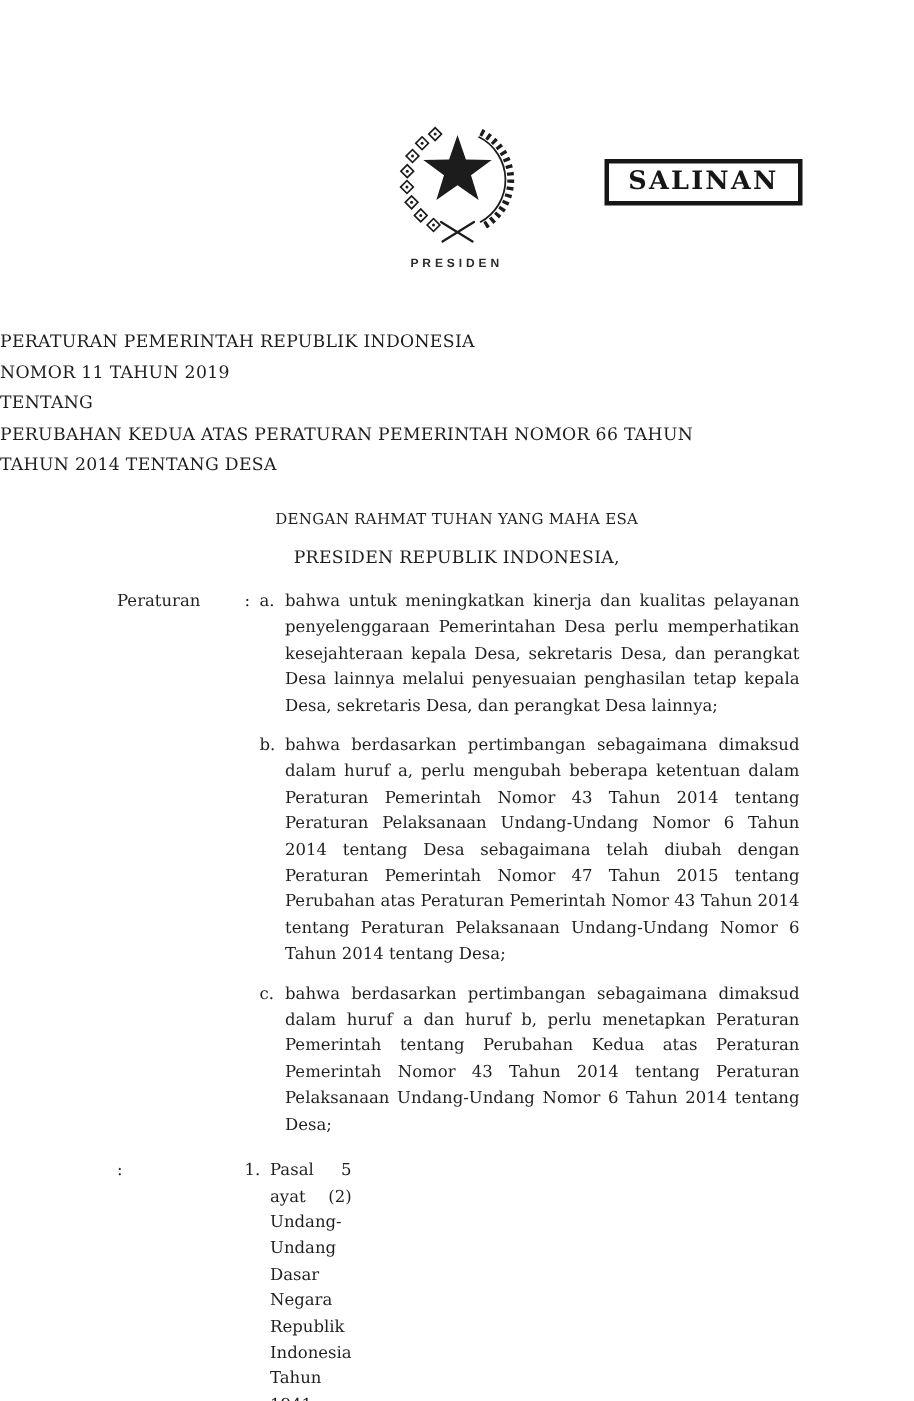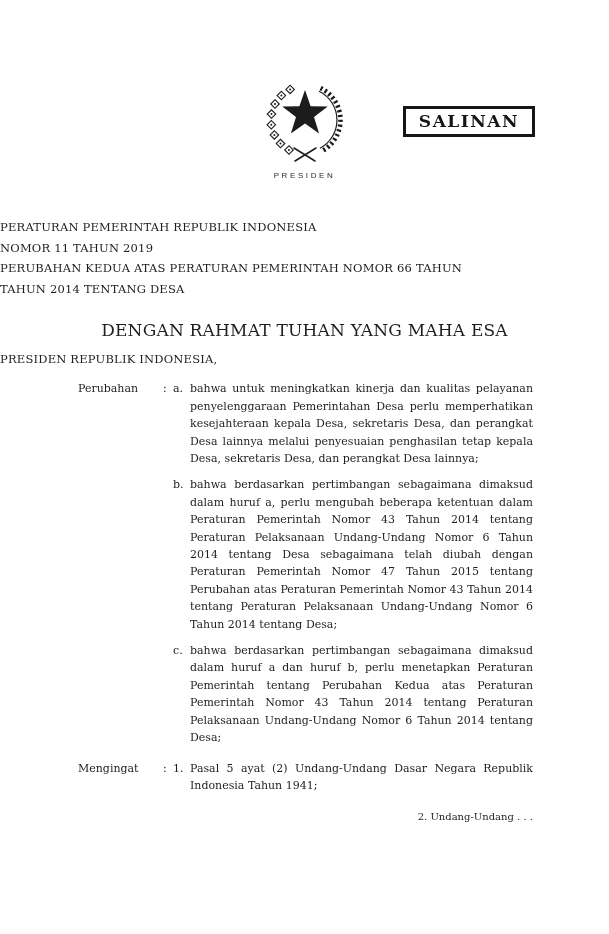--- a/index.html
+++ b/index.html
@@ -22,32 +22,32 @@
     color:#161616;
   }
 
   
   .masthead{padding-top:76px;text-align:center;}
   .emblem{display:inline-block;line-height:0;}
   .letterhead{
     margin-top:2px;
     font-family:"Liberation Sans", sans-serif;
     font-size:8px;letter-spacing:2.6px;word-spacing:5px;
-    line-height:11px;color:#2a2a2a;
+    line-height:11px;color:#2a2a2a;font-weight:bold;
   }
 
   
   .title-block{
     margin-top:36px;text-align:left;
     font-size:11.5px;line-height:20.6px;letter-spacing:0.2px;
     font-weight:normal;
   }
   .title-block div{white-space:nowrap;}
-  .invocation{margin-top:21px;text-align:center;font-size:17px;letter-spacing:0.2px;}
-  .salutation{margin-top:12px;text-align:left;font-size:11.5px;letter-spacing:0.2px;}
+  .invocation{margin-top:21px;text-align:center;font-size:10px;letter-spacing:0.2px;}
+  .salutation{margin-top:12px;text-align:center;font-size:11.5px;letter-spacing:0.2px;}
 
   
   .clauses{margin-top:14px;padding:0 76px 0 78px;font-size:11px;line-height:17.4px;}
   .clause{display:grid;grid-template-columns:85px 10px 1fr;}
   .clause-label{white-space:nowrap;}
   .clause-items{min-width:0;}
   .clause-item{display:grid;grid-template-columns:17px 1fr;margin-bottom:9px;}
   .clause-item:last-child{margin-bottom:0;}
   .clause-item .item-text{text-align:justify;}
   .clause-mengingat{margin-top:13px;}
@@ -101,50 +101,50 @@
       </svg>
     </span>
     <div class="letterhead">
       <div>PRESIDEN</div>
     </div>
   </div>
 
   <div class="title-block">
     <div>PERATURAN PEMERINTAH REPUBLIK INDONESIA</div>
     <div>NOMOR 11 TAHUN 2019</div>
+    <div>TENTANG</div>
     <div>PERUBAHAN KEDUA ATAS PERATURAN PEMERINTAH NOMOR 66 TAHUN</div>
     <div>TAHUN 2014 TENTANG DESA</div>
   </div>
 
   <div class="invocation">DENGAN RAHMAT TUHAN YANG MAHA ESA</div>
   <div class="salutation">PRESIDEN REPUBLIK INDONESIA,</div>
 
   <div class="clauses">
 
     <div class="clause">
-      <div class="clause-label">Perubahan</div>
+      <div class="clause-label">Peraturan</div>
       <div class="clause-colon">:</div>
       <div class="clause-items">
         <div class="clause-item">
           <div class="item-marker">a.</div>
           <div class="item-text">bahwa untuk meningkatkan kinerja dan kualitas pelayanan penyelenggaraan Pemerintahan Desa perlu memperhatikan kesejahteraan kepala Desa, sekretaris Desa, dan perangkat Desa lainnya melalui penyesuaian penghasilan tetap kepala Desa, sekretaris Desa, dan perangkat Desa lainnya;</div>
         </div>
         <div class="clause-item">
           <div class="item-marker">b.</div>
           <div class="item-text">bahwa berdasarkan pertimbangan sebagaimana dimaksud dalam huruf a, perlu mengubah beberapa ketentuan dalam Peraturan Pemerintah Nomor 43 Tahun 2014 tentang Peraturan Pelaksanaan Undang-Undang Nomor 6 Tahun 2014 tentang Desa sebagaimana telah diubah dengan Peraturan Pemerintah Nomor 47 Tahun 2015 tentang Perubahan atas Peraturan Pemerintah Nomor 43 Tahun 2014 tentang Peraturan Pelaksanaan Undang-Undang Nomor 6 Tahun 2014 tentang Desa;</div>
         </div>
         <div class="clause-item">
           <div class="item-marker">c.</div>
           <div class="item-text">bahwa berdasarkan pertimbangan sebagaimana dimaksud dalam huruf a dan huruf b, perlu menetapkan Peraturan Pemerintah tentang Perubahan Kedua atas Peraturan Pemerintah Nomor 43 Tahun 2014 tentang Peraturan Pelaksanaan Undang-Undang Nomor 6 Tahun 2014 tentang Desa;</div>
         </div>
       </div>
     </div>
 
     <div class="clause clause-mengingat">
-      <div class="clause-label">Mengingat</div>
       <div class="clause-colon">:</div>
       <div class="clause-items">
         <div class="clause-item">
           <div class="item-marker">1.</div>
           <div class="item-text">Pasal 5 ayat (2) Undang-Undang Dasar Negara Republik Indonesia Tahun 1941;</div>
         </div>
       </div>
     </div>
 
   </div>

